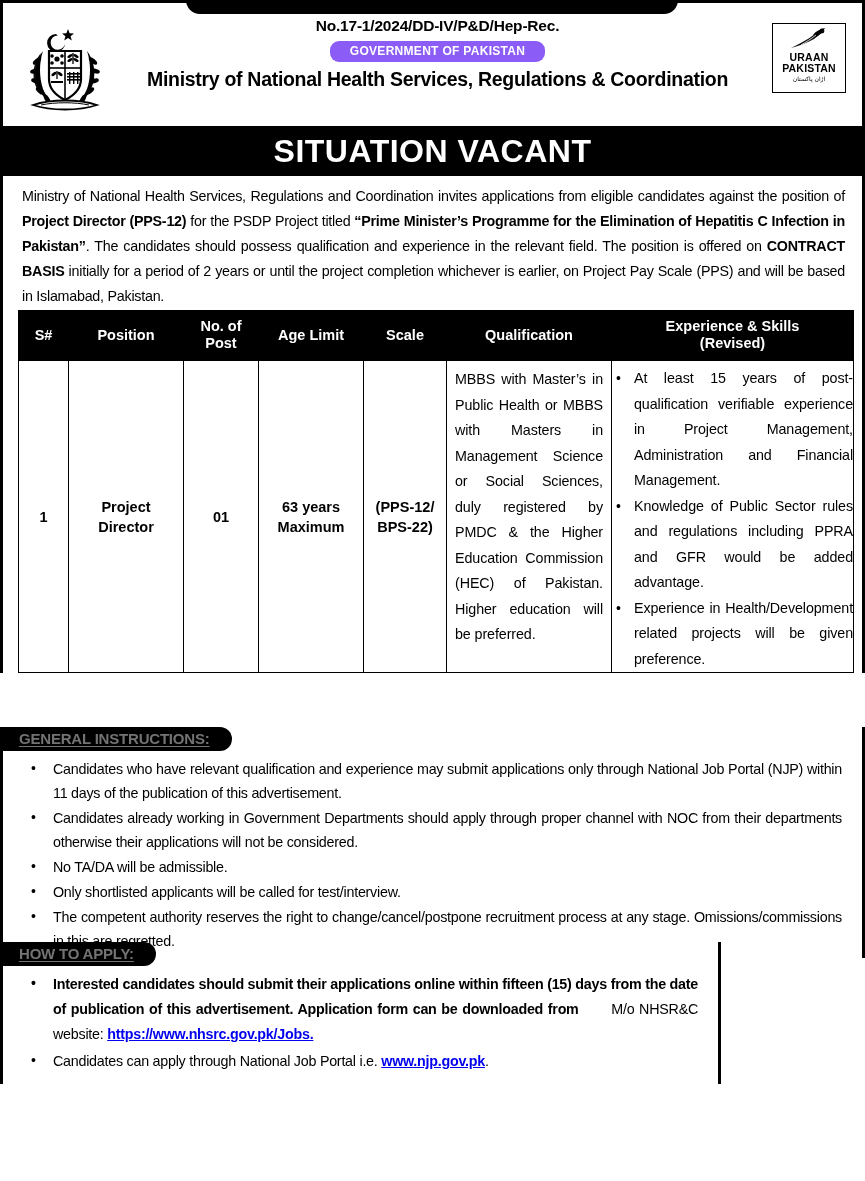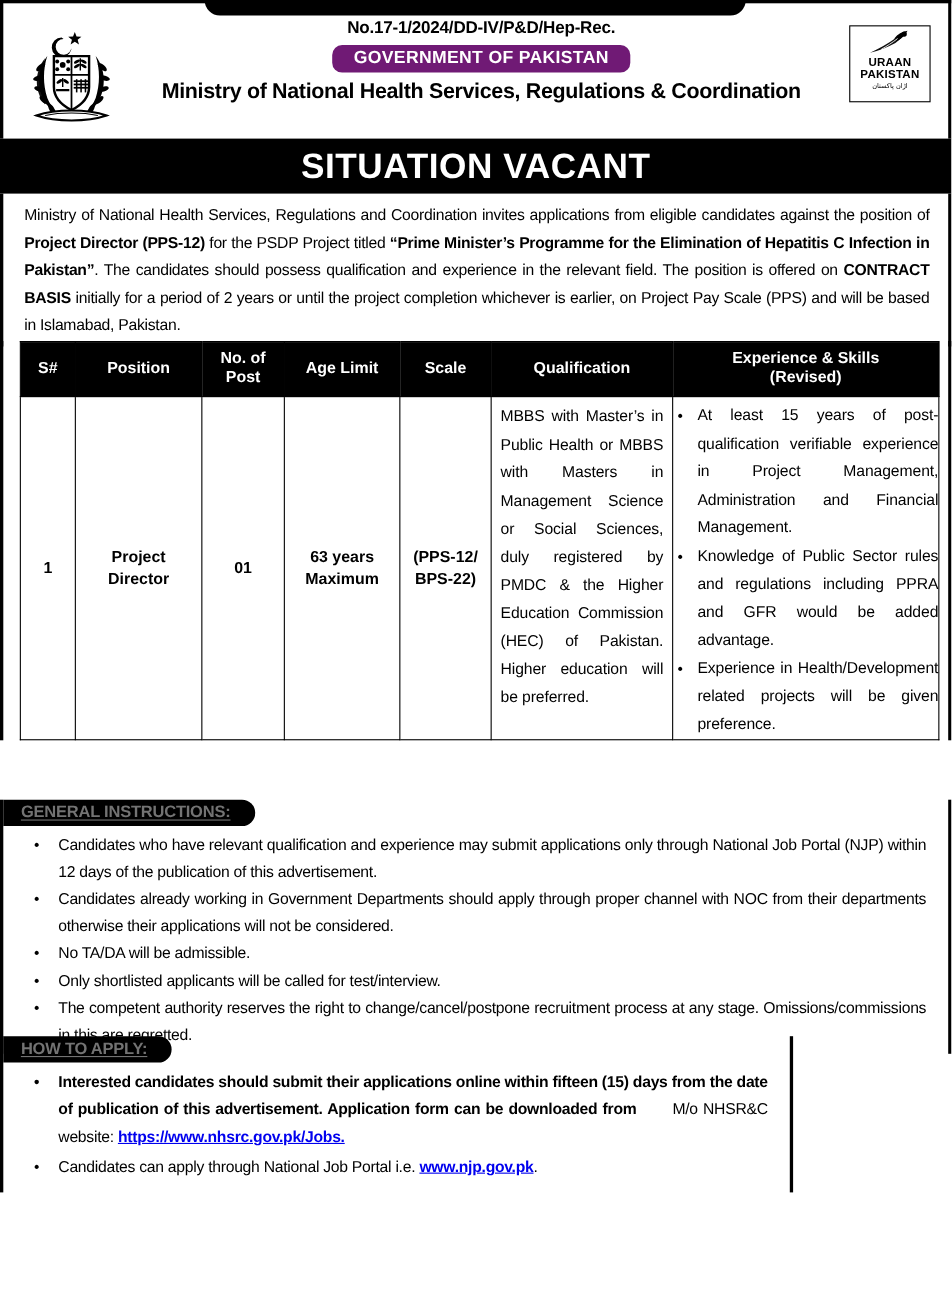--- a/index.html
+++ b/index.html
@@ -67,22 +67,22 @@
     position: absolute;
     left: 110px; right: 100px; top: 14px;
     text-align: center;
   }
   .ref-no {
     font-size: 15.5px; font-weight: bold; letter-spacing: -.2px;
   }
   .gov-badge {
     display: inline-block;
     margin-top: 6px;
-    background: #701a75; color: #fff;
-    font-size: 16px; font-weight: bold;
+    background: #8b5cf6; color: #fff;
+    font-size: 12px; font-weight: bold;
     padding: 3px 20px 4px 20px;
     border-radius: 9px;
     letter-spacing: .3px;
   }
   .ministry-l1 {
     margin-top: 6px;
     font-size: 19.5px; font-weight: bold; letter-spacing: -.3px;
   }
   .ministry-l2 {
     margin-top: 3px;
@@ -418,21 +418,21 @@
             </ul>
           </td>
         </tr>
       </tbody>
     </table>
   </div>
 
   <div class="gen-wrap">
     <span class="pill"><u>GENERAL INSTRUCTIONS:</u></span>
     <ul class="bullets">
-      <li>Candidates who have relevant qualification and experience may submit applications only through National Job Portal (NJP) within 12 days of the publication of this advertisement.</li>
+      <li>Candidates who have relevant qualification and experience may submit applications only through National Job Portal (NJP) within 11 days of the publication of this advertisement.</li>
       <li>Candidates already working in Government Departments should apply through proper channel with NOC from their departments otherwise their applications will not be considered.</li>
       <li>No TA/DA will be admissible.</li>
       <li>Only shortlisted applicants will be called for test/interview.</li>
       <li>The competent authority reserves the right to change/cancel/postpone recruitment process at any stage. Omissions/commissions in this are regretted.</li>
     </ul>
   </div>
 
   <div class="how-wrap">
     <span class="pill"><u>HOW TO APPLY:</u></span>
     <ul class="bullets howto">

